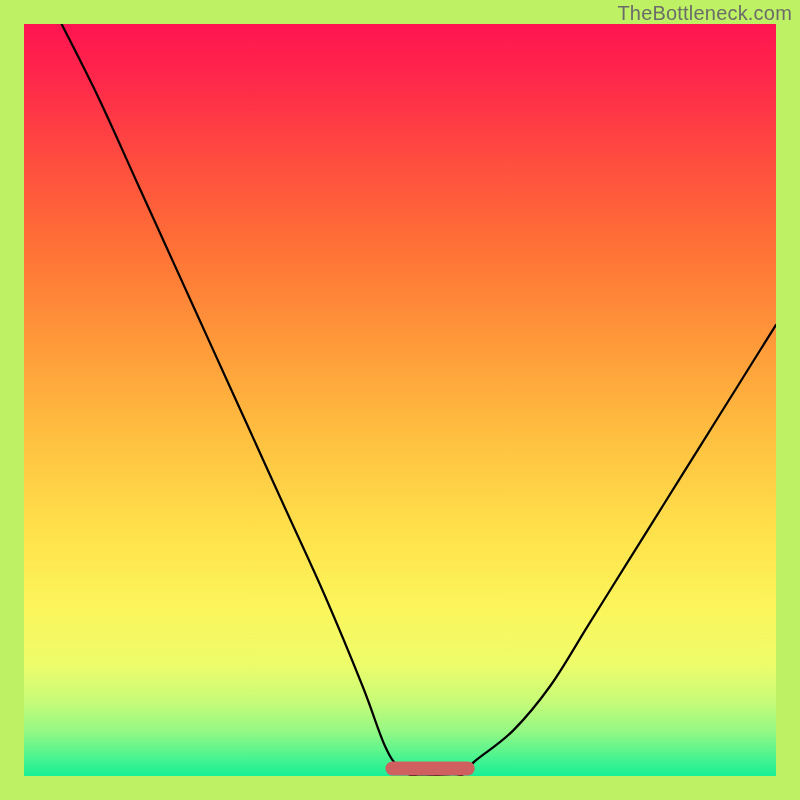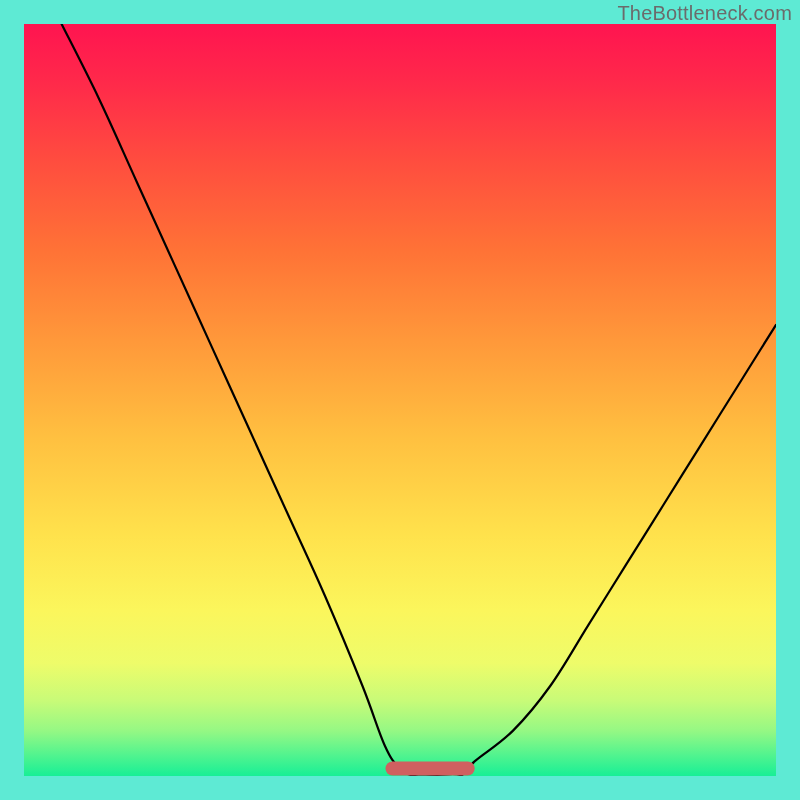--- a/index.html
+++ b/index.html
@@ -9,21 +9,21 @@
     height: 800px;
     background: #000;
     overflow: hidden;
   }
   .frame {
     position: absolute;
     top: 0;
     left: 0;
     width: 800px;
     height: 800px;
-    background: #5eead4;
+    background: #bef264;
   }
   .plot {
     position: absolute;
     top: 24px;
     left: 24px;
     width: 752px;
     height: 752px;
     background: linear-gradient(to bottom,
       #ff1450 0%,
       #ff2a4a 8%,

